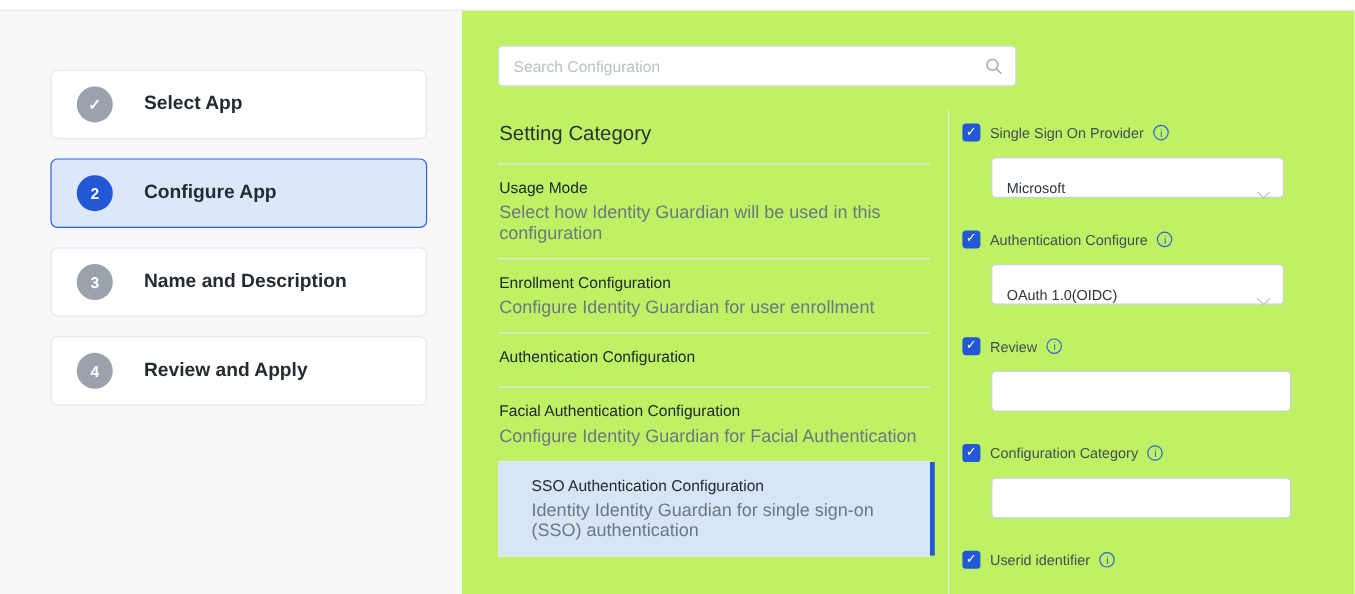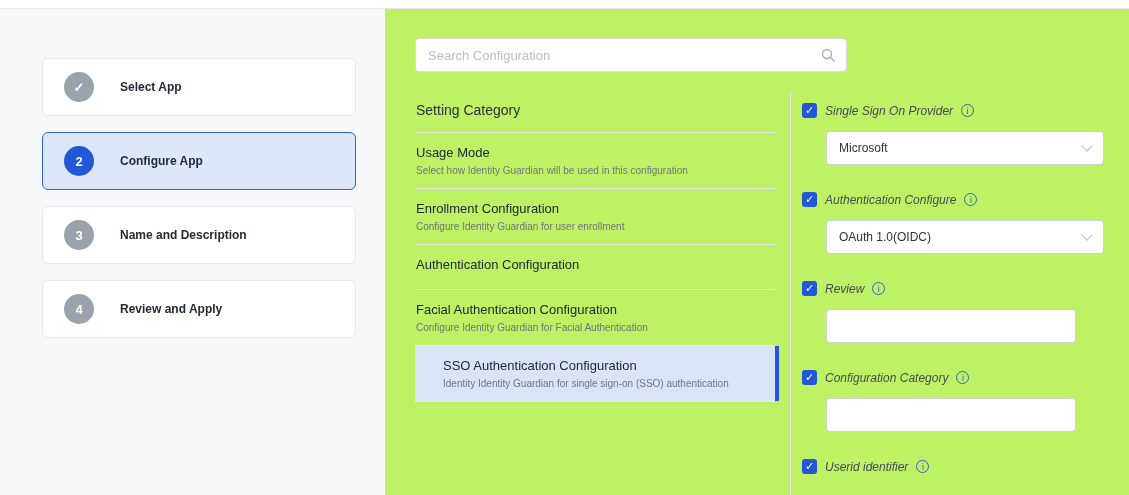--- a/index.html
+++ b/index.html
@@ -10,51 +10,51 @@
 
   
   .stepper-panel { width:385px; flex:none; box-sizing:border-box; background:#f7f8fa; padding:49px 0 0 42px; }
   .step-card { width:314px; height:58px; box-sizing:border-box; background:#fff; border:1px solid #e5e7eb;
                border-radius:6px; display:flex; align-items:center; gap:26px; padding-left:21px;
                margin-bottom:16px; cursor:pointer; }
   .step-card.active { background:#dce8fa; border-color:#2f62d9; }
   .step-circle { width:30px; height:30px; border-radius:50%; background:#9aa2ac; color:#fff; font-size:13px;
                  font-weight:700; display:flex; align-items:center; justify-content:center; flex:none; }
   .step-card.active .step-circle { background:#2257d6; }
-  .step-label { font-size:12px; font-weight:700; color:#242b33; }
+  .step-label { font-size:16px; font-weight:700; color:#242b33; }
 
   
   .content { flex:1; box-sizing:border-box; background:#bef264; padding:29px 0 0 30px; display:flex; flex-direction:column; min-width:0; }
   .search-box { position:relative; width:432px; height:34px; flex:none; }
   .search-box input { width:100%; height:100%; box-sizing:border-box; border:1px solid #d7dbdf; border-radius:4px;
                       padding:0 34px 0 12px; font-size:13px; color:#333; outline:none; font-family:inherit; background:#fff; }
   .search-box input::placeholder { color:#b9c0c8; }
   .search-box svg { position:absolute; right:12px; top:10px; }
 
   .body-row { display:flex; margin-top:20px; flex:1; align-items:stretch; }
   .cat-list { width:360px; flex:none; }
-  .cat-header { font-size:14px; color:#2a3138; padding:10px 0 14px 1px; border-bottom:1px solid #e6e8ec; }
+  .cat-header { font-size:17px; color:#2a3138; padding:10px 0 14px 1px; border-bottom:1px solid #e6e8ec; }
   .cat-item { position:relative; padding:12px 10px 12px 1px; border-bottom:1px solid #e6e8ec; cursor:pointer; }
   .cat-title { font-size:13px; color:#222930; margin-bottom:5px; }
-  .cat-sub { font-size:10px; color:#6e7680; }
+  .cat-sub { font-size:15px; color:#6e7680; }
   .cat-item.selected { background:#d8e5f7;padding-left:28px; }
   .cat-item.selected::after { content:""; position:absolute; top:0; bottom:0; right:-4px; width:4px; background:#2257d6; }
 
   .form-panel { margin-left:15px; border-left:1px solid #e6e8ec; padding:11px 0 0 11px; flex:1; }
   .field-group { margin-bottom:27px; }
   .field-label-row { display:flex; align-items:center; gap:8px; margin-bottom:13px; }
   .checkbox { width:15px; height:15px; border-radius:3px; background:#2257d6; color:#fff; display:flex;
               align-items:center; justify-content:center; cursor:pointer; flex:none; }
   .check-glyph { font-size:11px; line-height:1; }
-  .field-label { font-size:12px; color:#444c55;font-style:italic; }
+  .field-label { font-size:12px; color:#444c55; }
   .info-icon { width:13px; height:13px; box-sizing:border-box; border:1px solid #2f62d9; border-radius:50%;
                color:#2f62d9; display:flex; align-items:center; justify-content:center; font-size:9px;
                cursor:pointer; flex:none; font-style:normal; }
-  .select-control { margin-left:24px; width:278px; height:34px; box-sizing:border-box; border:1px solid #ccd1d7;
-                    border-radius:4px; display:flex; align-items:center; justify-content:space-between;
+  .select-control { margin-left:24px; width:244px; height:34px; box-sizing:border-box; border:1px solid #ccd1d7;
+                    border-radius:4px; display:flex; align-items:flex-end; justify-content:space-between;
                     padding:0 12px; cursor:pointer; background:#fff; }
   .select-value { font-size:12px; color:#2e343b; }
   .chevron { width:7px; height:7px; border-right:1.5px solid #b9c0c8; border-bottom:1.5px solid #b9c0c8;
              transform:rotate(45deg); margin-top:-4px; flex:none; }
   .text-control { margin-left:24px; width:250px; height:34px; box-sizing:border-box; border:1px solid #ccd1d7;
                   border-radius:4px; padding:0 10px; font-size:12px; font-family:inherit; outline:none; display:block; background:#fff; }
 </style>
 </head>
 <body>
 

